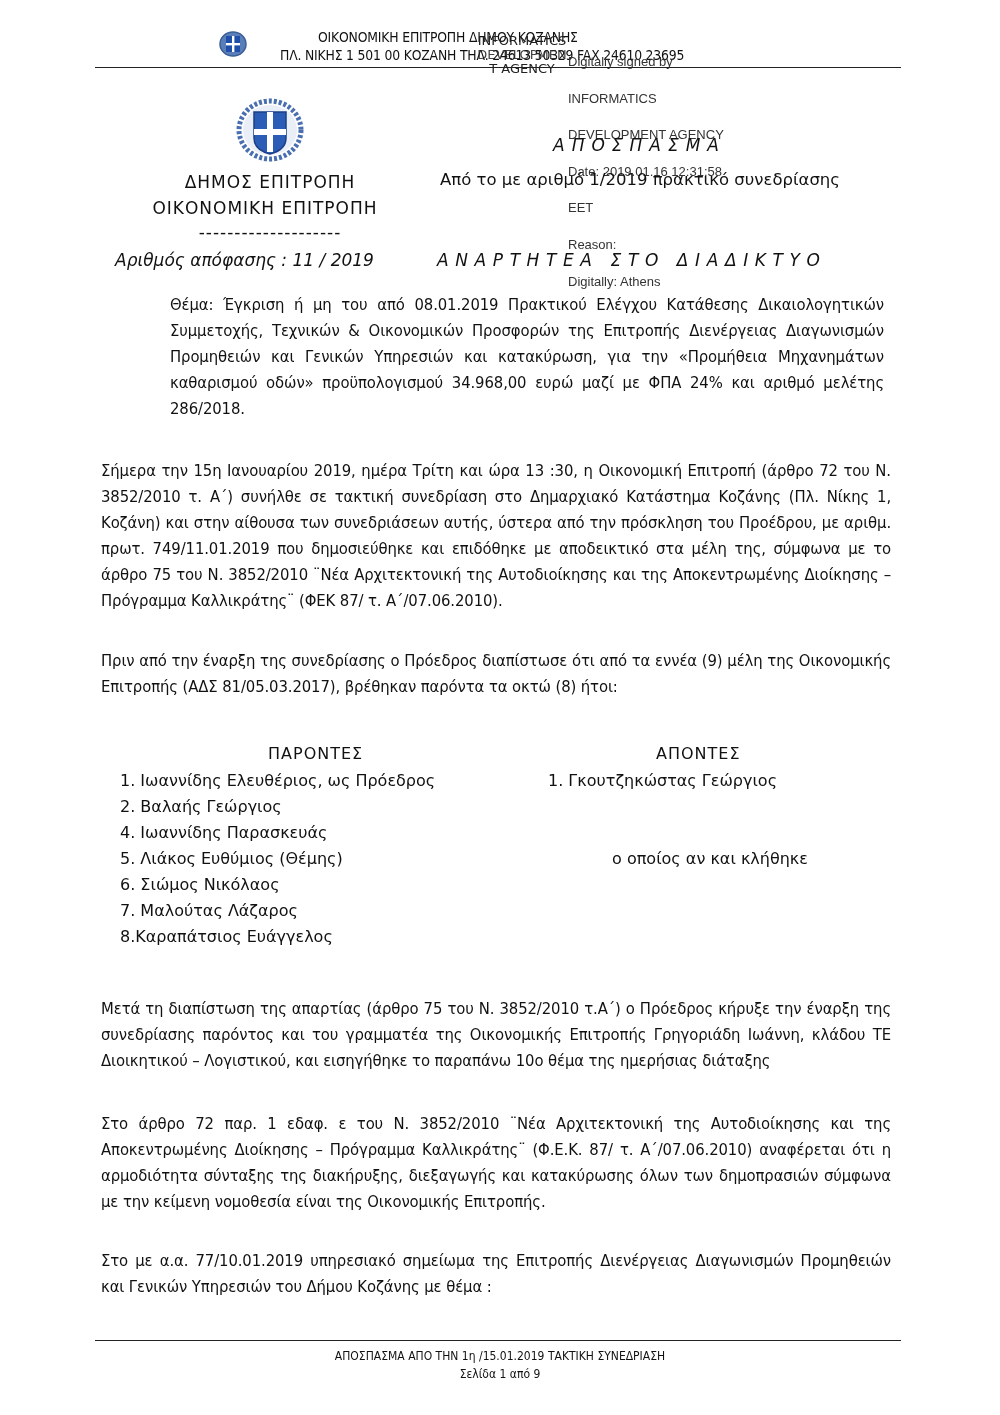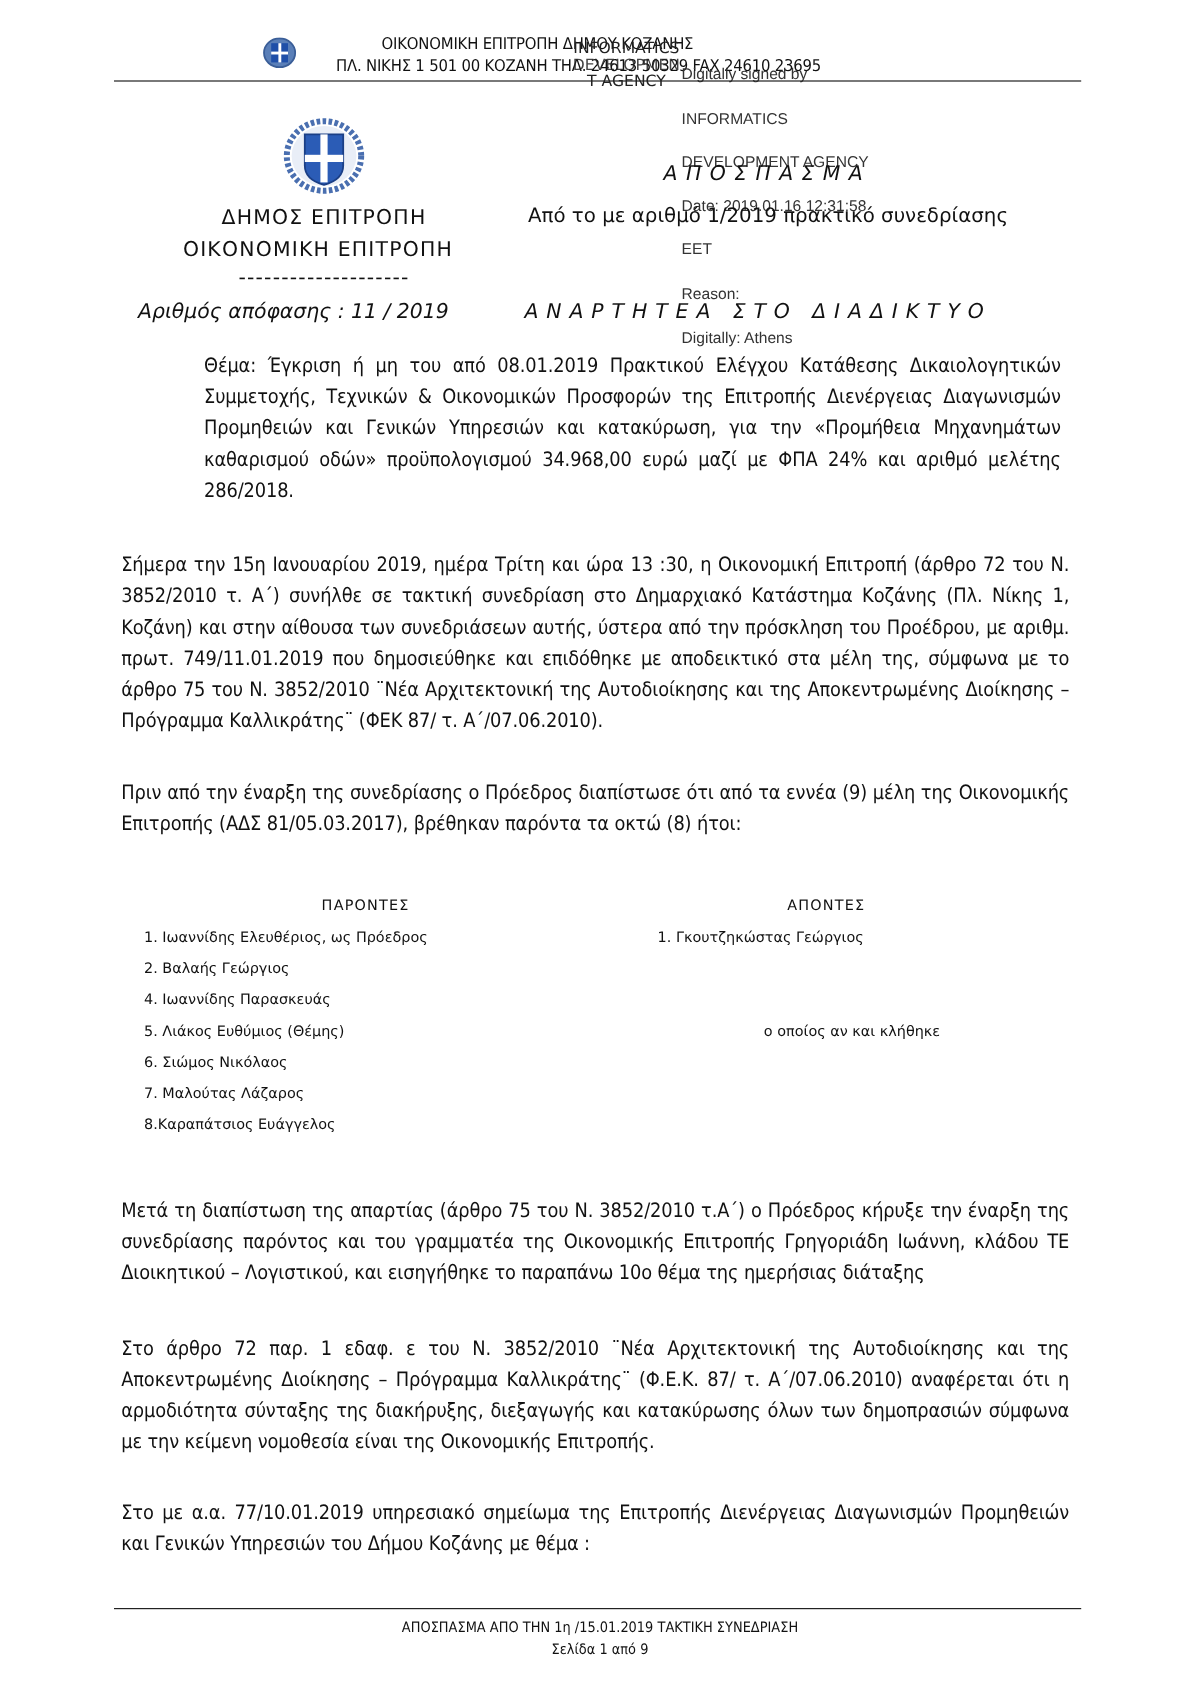--- a/index.html
+++ b/index.html
@@ -8,21 +8,21 @@
   .hdr-line1, .hdr-line2 { font-family: "DejaVu Sans", sans-serif; font-size: 13.5px; letter-spacing: -0.2px; white-space: nowrap; transform: scaleX(0.92); transform-origin: left top; }
   .hdr-line1 { left: 318px; top: 29px; }
   .hdr-line2 { left: 280px; top: 47px; }
   .sig-big { font-family: "DejaVu Sans", sans-serif; font-size: 13px; color: #222; line-height: 14px; white-space: nowrap; }
   .sig-small { font-family: Liberation Sans, sans-serif; font-size: 13px; color: #333; line-height: 8.6px; white-space: nowrap; margin-top: 28px; }
   .rule { background: #222; height: 1px; }
   .body-text { font-family: "DejaVu Sans Condensed", "DejaVu Sans", sans-serif; font-size: 16.5px; line-height: 26px; text-align: justify; letter-spacing: -0.1px; }
   .body-text p { margin: 3px; }
   .title-u { font-style: italic; text-underline-offset: 4px; letter-spacing: 7px; font-size: 17px; white-space: nowrap; }
   .center-txt { text-align: center; white-space: nowrap; font-size: 17px; }
-  .list { font-size: 12px; line-height: 26px; white-space: nowrap; }
+  .list { font-size: 16px; line-height: 26px; white-space: nowrap; }
   .footer { font-size: 12px; text-align: center; width: 1000px; left: 0; line-height: 17px; transform: scaleX(0.9); }
   .emblem svg { display: block; }
   .para { position: absolute; left: 98px; width: 796px; }
 </style>
 </head>
 <body>
 
 <div class="abs" style="left:219px;top:31px;">
   <svg width="28" height="26" viewBox="0 0 28 26">
     <ellipse cx="14" cy="13" rx="13" ry="12" fill="#5a7fb8" stroke="#3a5e98" stroke-width="1.5"></ellipse>

